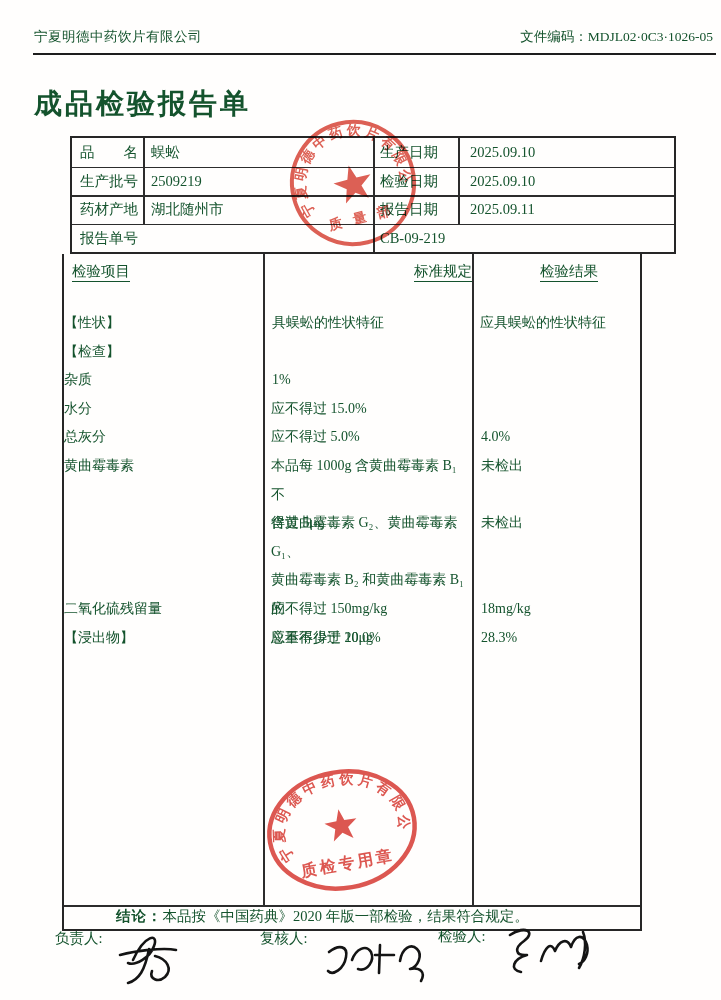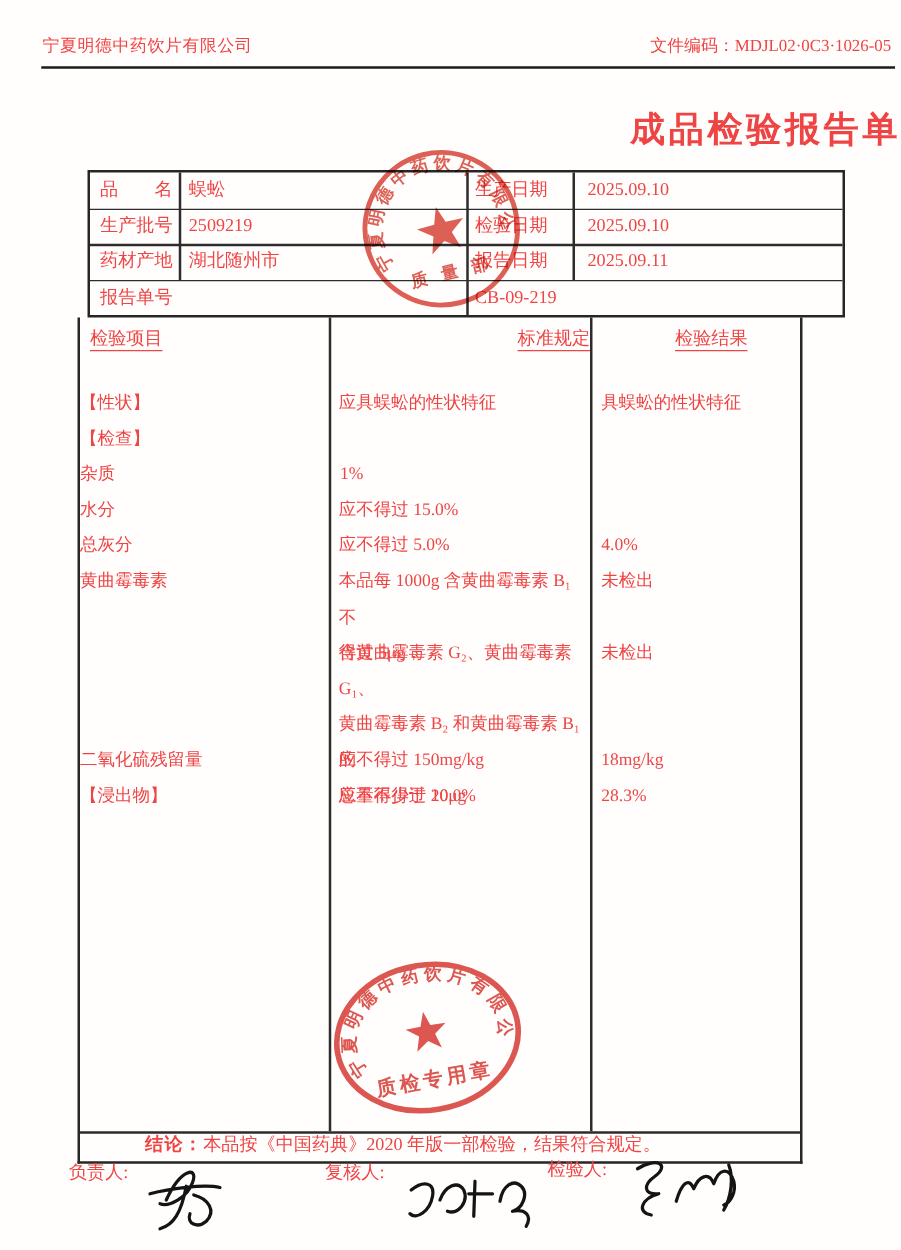--- a/index.html
+++ b/index.html
@@ -3,29 +3,29 @@
 <meta charset="utf-8">
 <style>
   * { box-sizing: border-box; margin: 0; padding: 0; }
   html, body { background: #ffffff; }
   .page {
     position: relative;
     width: 721px;
     height: 1000px;
     background: #fffefd;
     font-family: "Liberation Serif", "DejaVu Serif", serif;
-    color: #ef4444;
+    color: #14532d;
     overflow: hidden;
   }
   .hdr-left  { position: absolute; left: 34px;  top: 28px; font-size: 13.5px; letter-spacing: .5px; }
   .hdr-right { position: absolute; right: 8px;  top: 28px; font-size: 13.5px; }
   .hdr-rule  { position: absolute; left: 33px; top: 53px; width: 683px; height: 2px; background: #1d1d1d; }
   .title {
     position: absolute; left: 34px; top: 85px; width: 687px;
-    text-align: right; font-size: 28px; font-weight: bold; letter-spacing: 3px;
+    text-align: left; font-size: 28px; font-weight: bold; letter-spacing: 3px;
   }
 
   
   .info-table {
     position: absolute; left: 70px; top: 136px; width: 606px; height: 118px;
     border: 2px solid #262626;
   }
   .line-h { position: absolute; left: 0; right: 0; height: 1.5px; background: #2c2c2c; }
   .line-v { position: absolute; top: 0; width: 1.5px; background: #2c2c2c; }
   .info-cell { position: absolute; height: 28.5px; line-height: 28.5px; font-size: 14.5px; white-space: nowrap; }
@@ -102,22 +102,22 @@
     <div class="line-v" style="left:408px;height:651px"></div>
     <div class="line-h" style="top:651px"></div>
 
     <div class="col-head" style="left:8px"><span>检验项目</span></div>
     <div class="col-head" style="left:199px;width:209px;text-align:right"><span>标准规定</span></div>
     <div class="col-head" style="left:408px;width:194px;text-align:center"><span>检验结果</span></div>
 
     <div class="rows">
       <div class="trow rh1">
         <div class="c c1">【性状】</div>
+        <div class="c c3">具蜈蚣的性状特征</div>
         <div class="c c2">应具蜈蚣的性状特征</div>
-        <div class="c c3">具蜈蚣的性状特征</div>
       </div>
       <div class="trow rh1">
         <div class="c c1">【检查】</div>
         <div class="c c2"></div>
         <div class="c c3"></div>
       </div>
       <div class="trow rh1">
         <div class="c c1">杂质</div>
         <div class="c c3">1%</div>
       </div>

